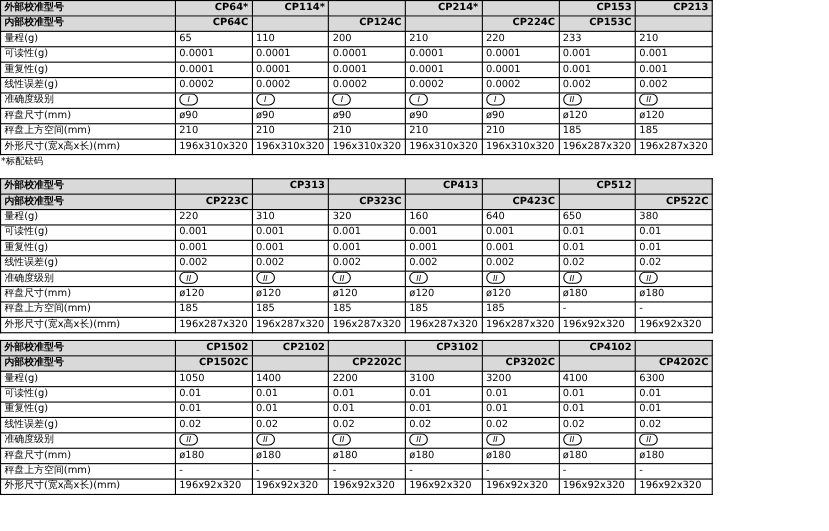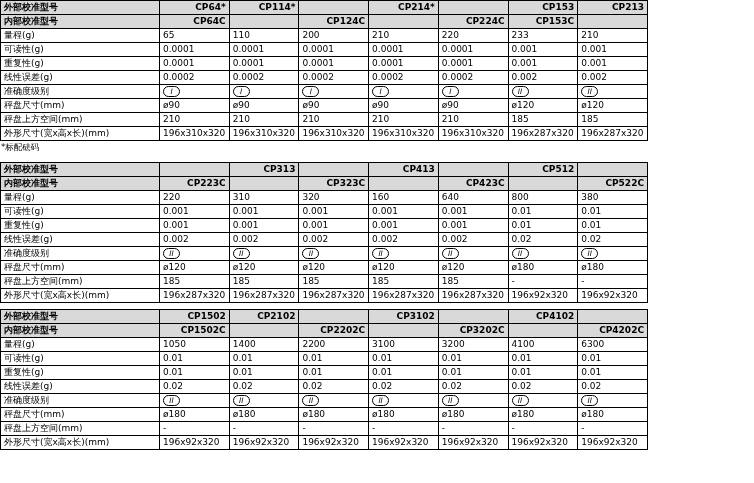--- a/index.html
+++ b/index.html
@@ -212,21 +212,21 @@
             <td class="model-bold"></td>
             <td class="model-bold">CP522C</td>
           </tr>
           <tr>
             <td class="rowlabel" style="width: 152px;">量程(g)</td>
             <td class="cellval">220</td>
             <td class="cellval">310</td>
             <td class="cellval">320</td>
             <td class="cellval">160</td>
             <td class="cellval">640</td>
-            <td class="cellval">800</td>
+            <td class="cellval">650</td>
             <td class="cellval">380</td>
           </tr>
           <tr>
             <td class="rowlabel" style="width: 152px;">可读性(g)</td>
             <td class="cellval">0.001</td>
             <td class="cellval">0.001</td>
             <td class="cellval">0.001</td>
             <td class="cellval">0.001</td>
             <td class="cellval">0.001</td>
             <td class="cellval">0.01</td>

